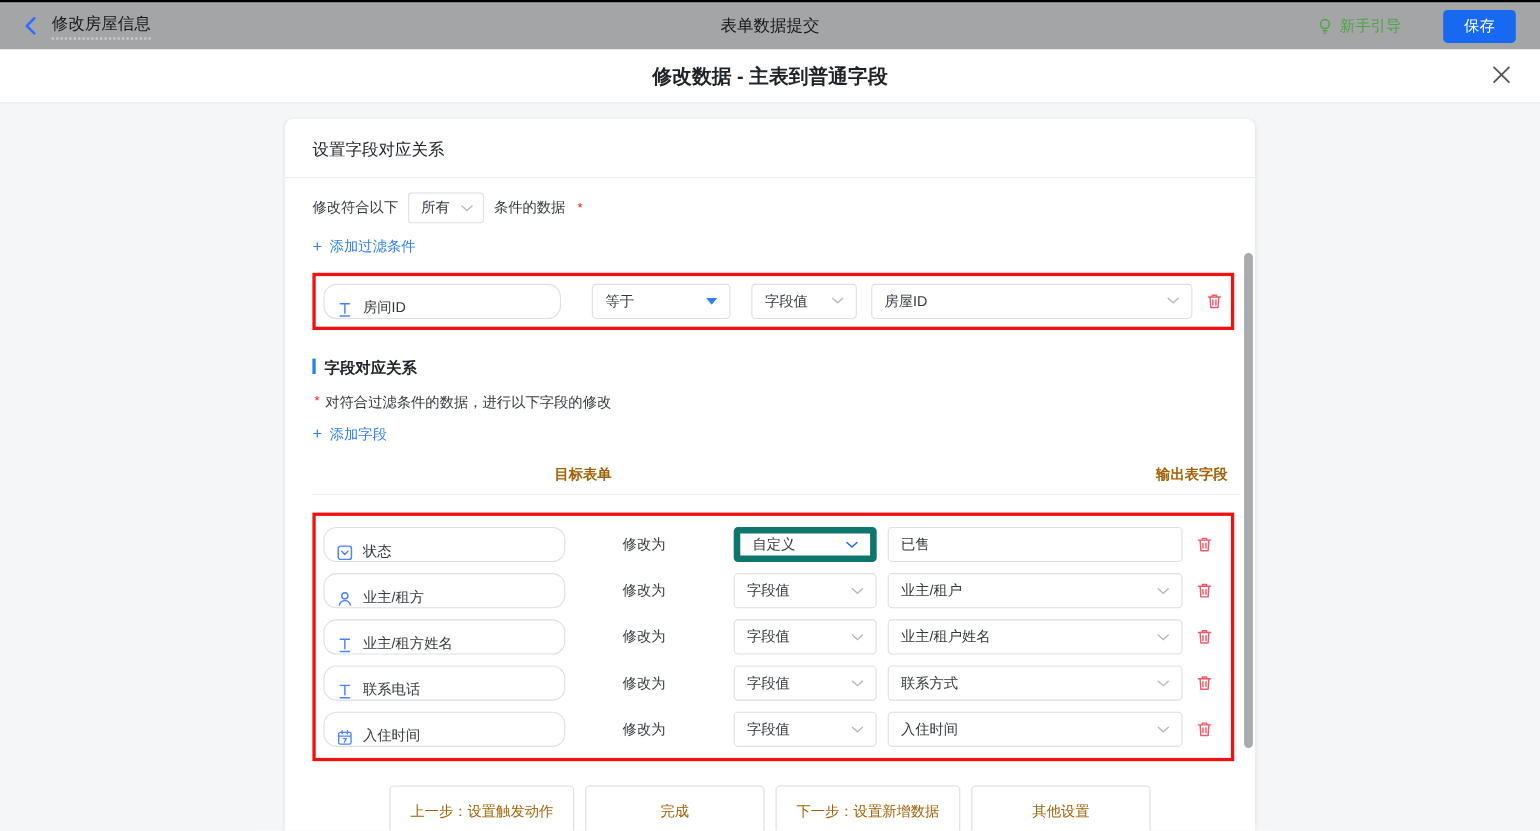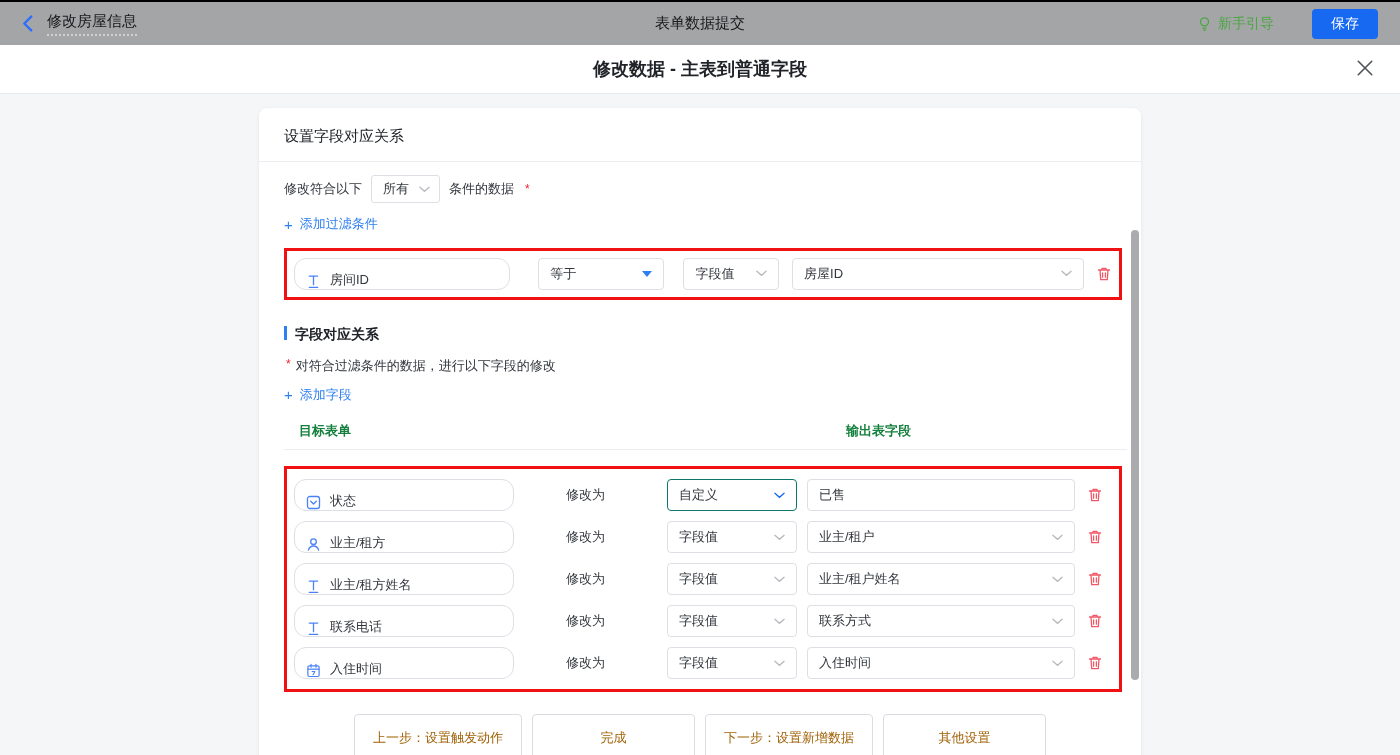--- a/index.html
+++ b/index.html
@@ -37,38 +37,38 @@
   .red-box.mapping { margin-top:16px; padding:10px 7px; }
 
   .cond-row, .map-row { display:flex; align-items:center; }
   .map-row { margin-bottom:10px; }
   .map-row:last-child { margin-bottom:0; }
 
   .field-box { width:220px; height:32px; border:1px solid #dcdfe4; border-radius:12px; background:#fff; display:flex; align-items:flex-end; gap:9px; padding:0 11px; font-size:13px; color:#33373d; cursor:pointer; }
   .field-box .lbl { white-space:nowrap; overflow:hidden; }
 
   .select { height:32px; border:1px solid #dcdfe4; border-radius:4px; background:#fff; display:flex; align-items:center; justify-content:space-between; padding:0 11px; font-size:13px; color:#33373d; cursor:pointer; }
-  .select.selected { border:1px solid #0f766e; }
+  .select.selected { border:6px solid #0f766e; }
   .select.selected .chev path { stroke:#1669f0; }
 
   .op-select { width:128px; margin-left:28px; }
   .vtype-select { width:97px; margin-left:19px; }
   .vfield-select { width:297px; margin-left:13px; }
 
   .modify { width:52px; margin-left:52px; font-size:13px; color:#33373d; }
   .type-select { width:130px; margin-left:49px; }
   .value-box { width:268px; margin-left:10px; }
 
   .trash { margin-left:12px; line-height:0; cursor:pointer; }
 
   .section-title { display:flex; align-items:flex-start; gap:8px; margin:26px 0 0 25px; font-size:14px; font-weight:700; color:#20232a; }
   .section-bar { width:3px; height:14px; background:#2e7ff2; }
   .section-desc { display:flex; align-items:flex-start; gap:5px; margin:13px 0 0 25px; font-size:13px; color:#33373d; }
 
-  .col-headers { display:flex; margin:18px 25px 0; padding-left:15px; font-size:13px; font-weight:600; color:#15803d; }
+  .col-headers { display:flex; margin:18px 25px 0; padding-left:15px; font-size:13px; font-weight:600; color:#a16207;justify-content:flex-end; }
   .col-target { width:547px; }
   .cols-divider { margin:9px 14px 0 25px; border-bottom:1px solid #ebedf0; }
 
   .footer { display:flex; justify-content:center; gap:10px; margin-top:22px; }
   .footer .btn { height:48px; border-radius:4px; border:1px solid #d9dce1; background:#fff; font-size:13px; color:#a16207; cursor:pointer; font-family:inherit; }
   .btn-prev { width:168px; }
   .btn-done { width:163px; background:#1669f0; border-color:#1669f0; color:#fff; }
   .btn-next { width:168px; }
   .btn-other { width:163px; }
 

